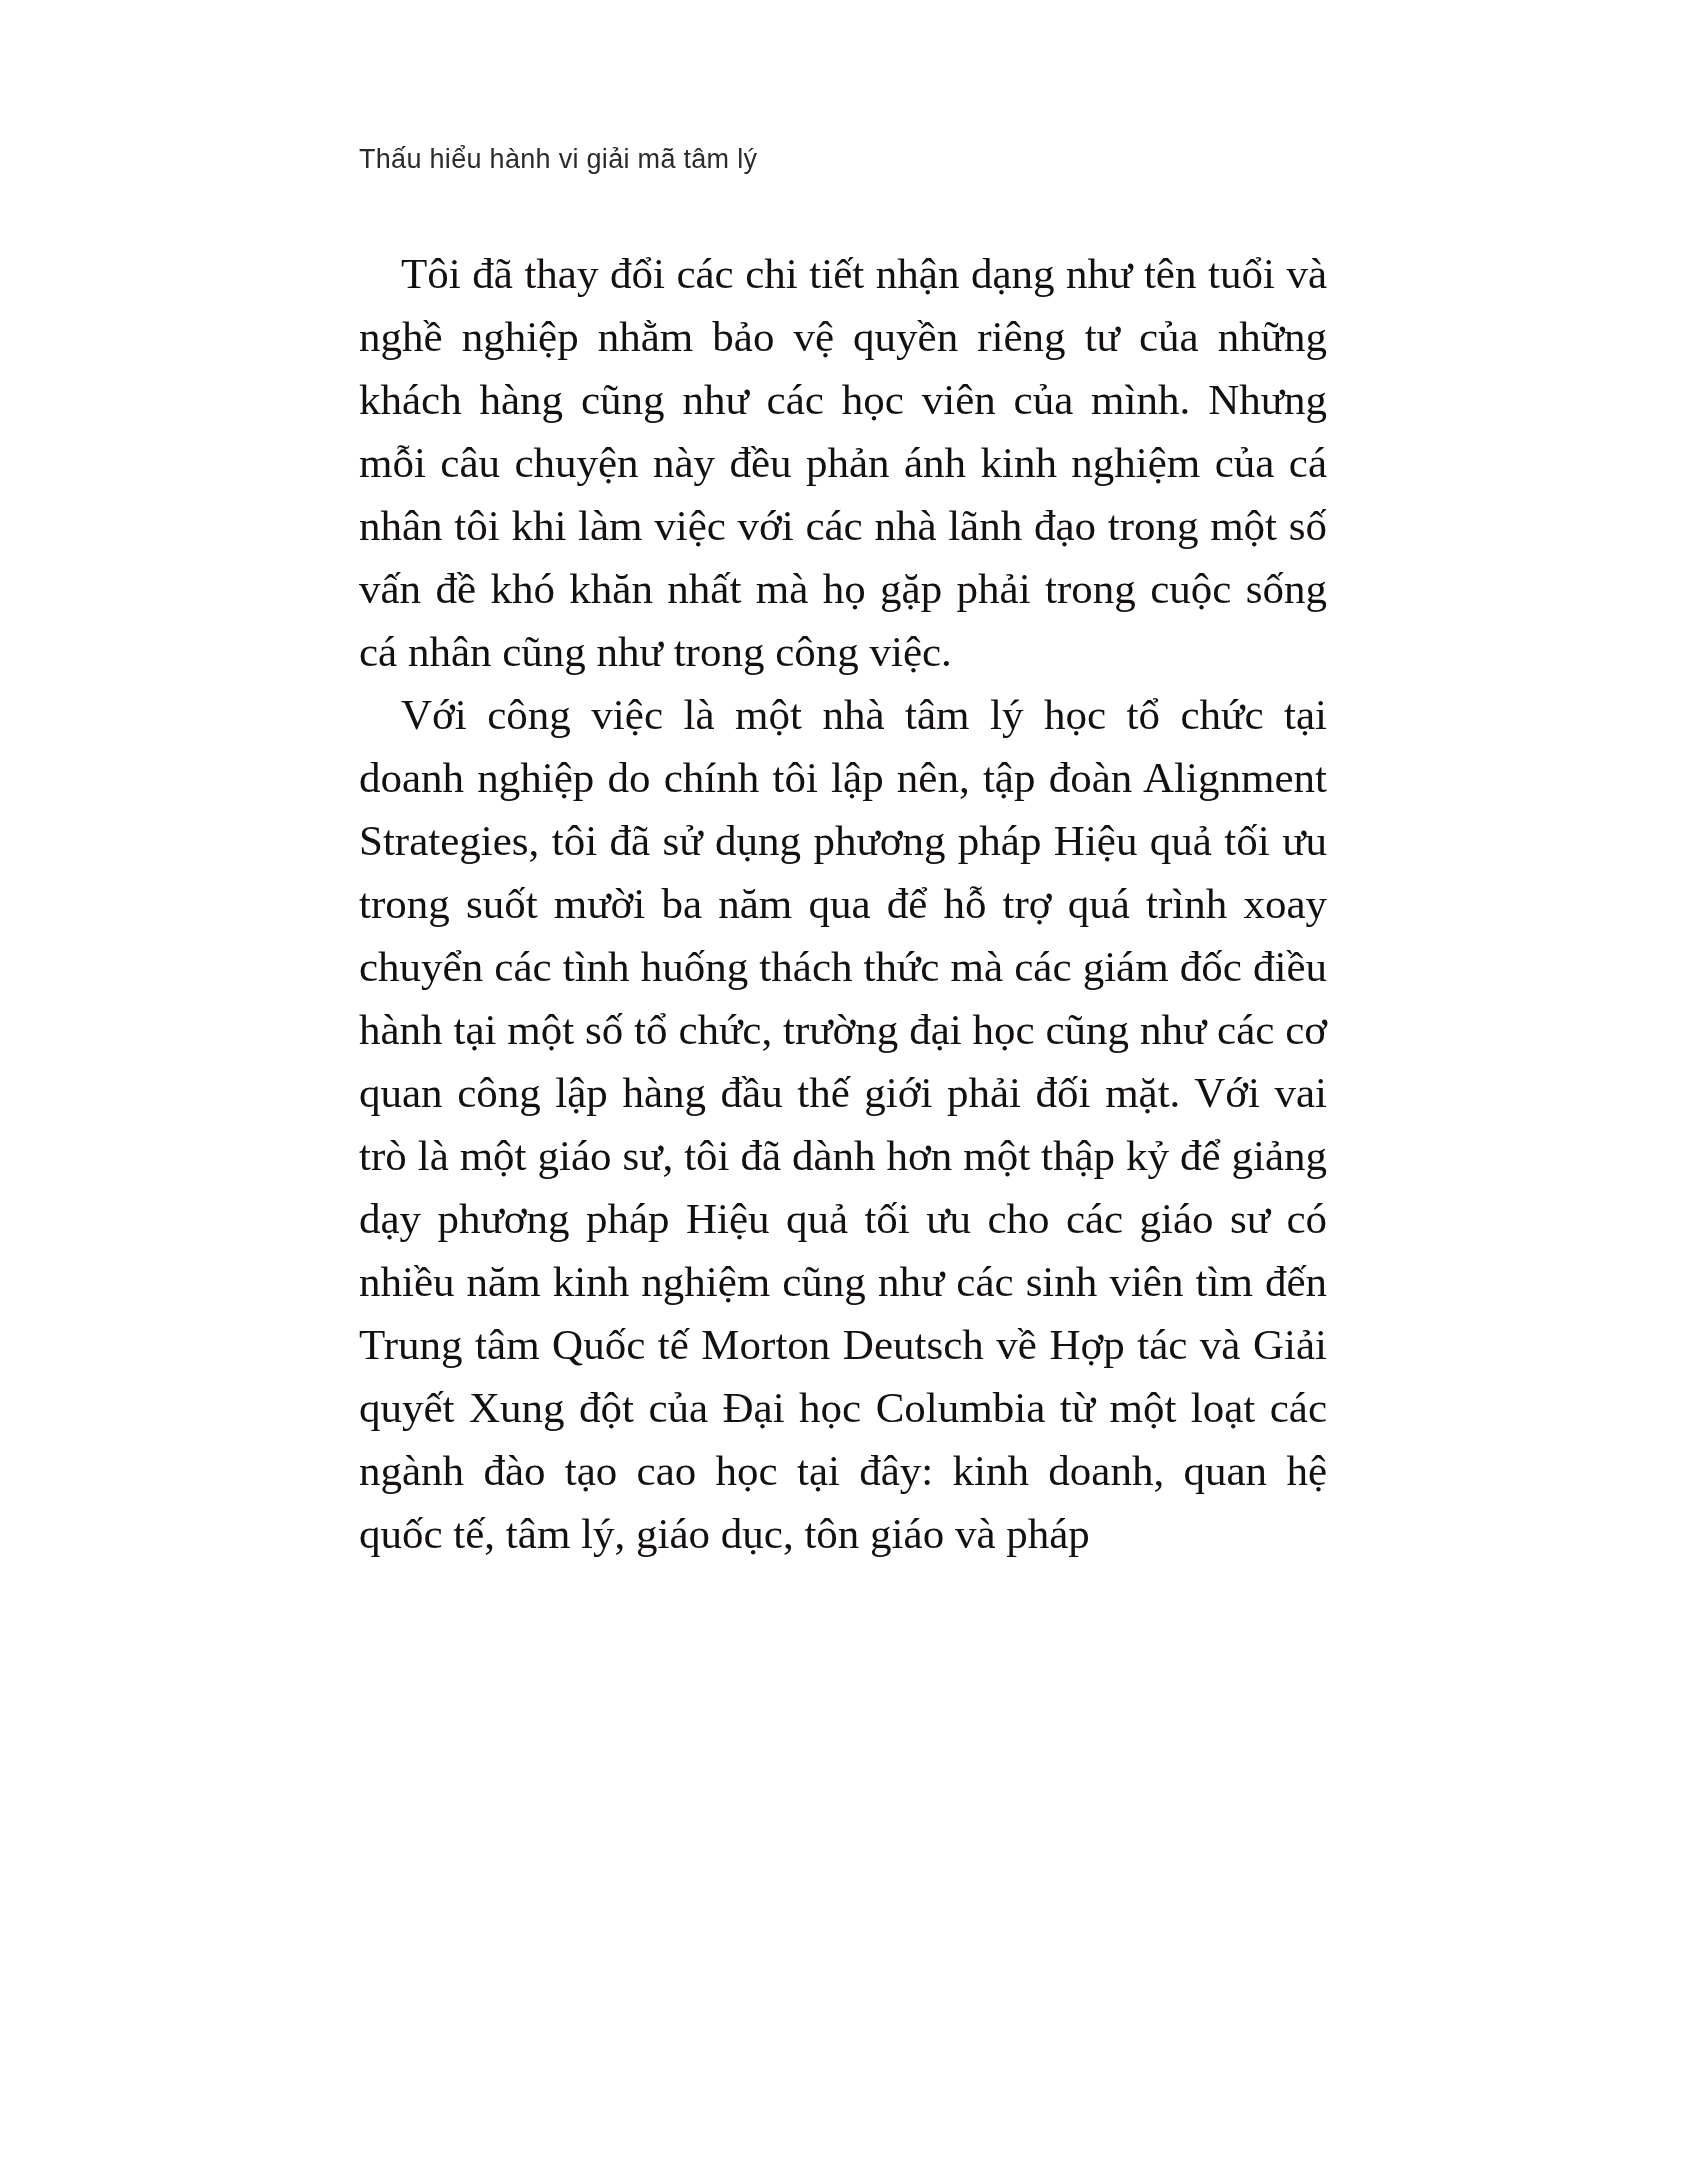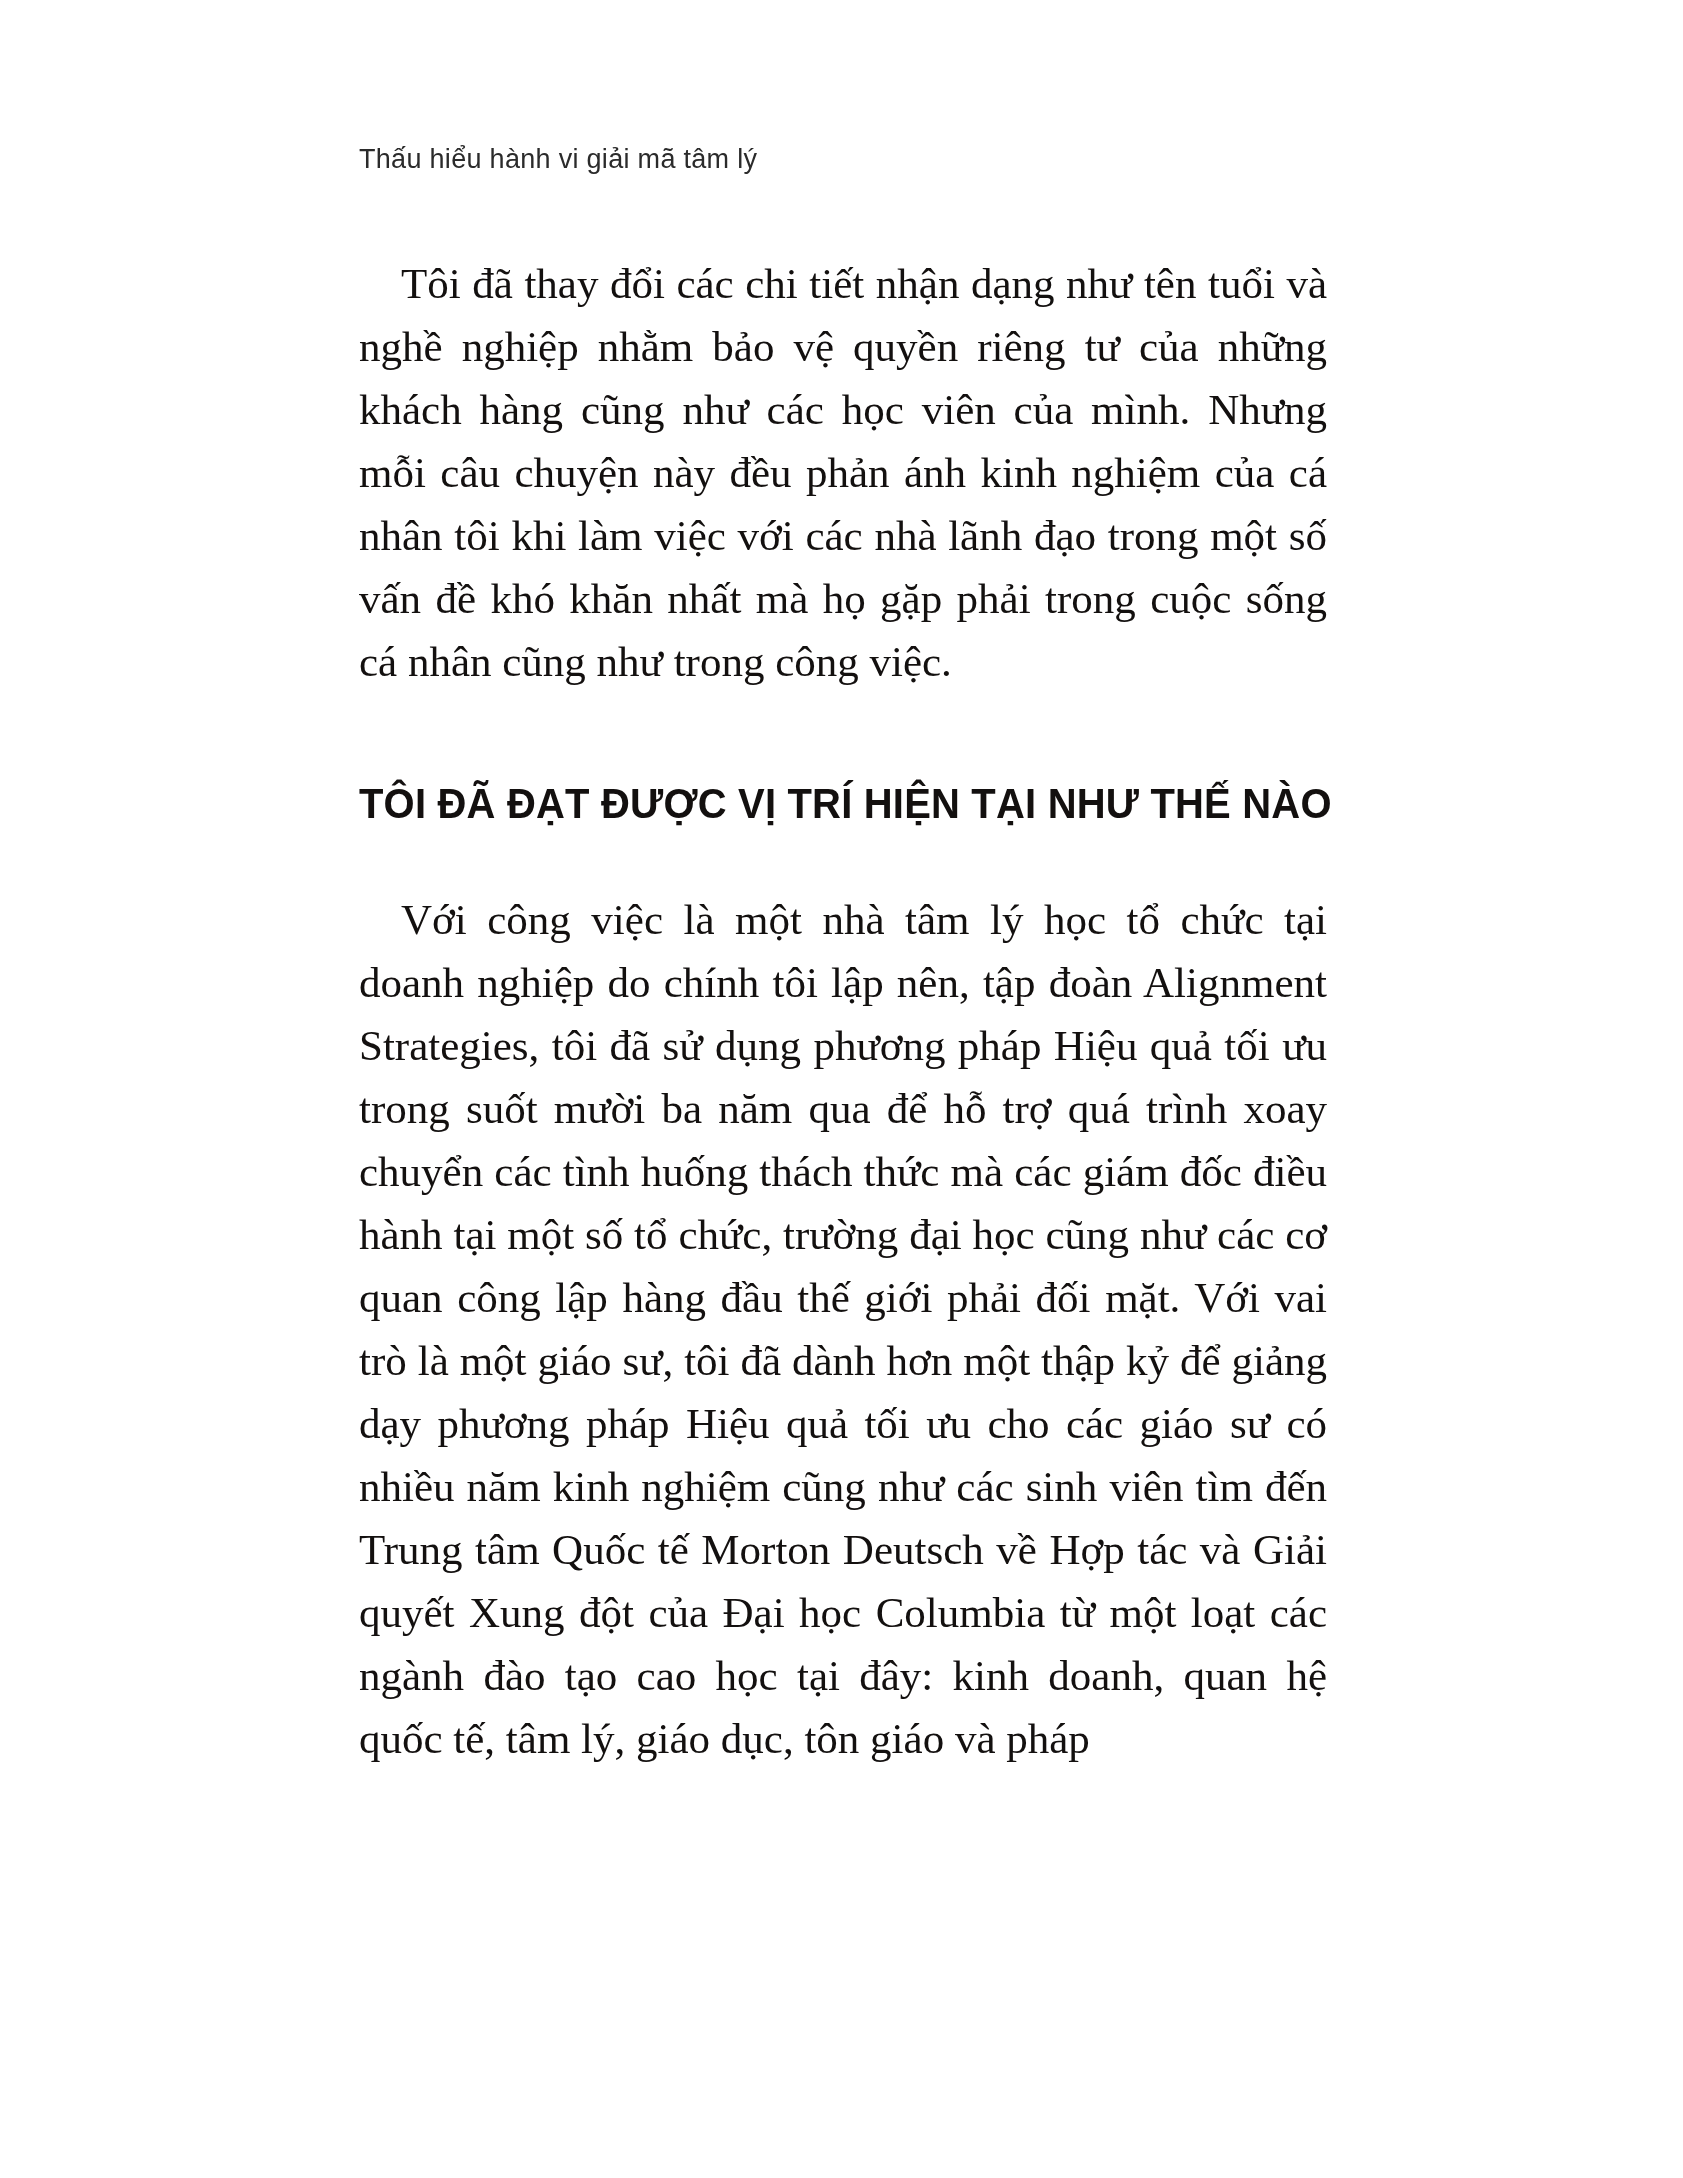--- a/index.html
+++ b/index.html
@@ -29,21 +29,21 @@
     letter-spacing: 0.3px;
     color: #2b2b2b;
     line-height: 1.35;
     white-space: nowrap;
   }
 
   
   .text-column {
     position: absolute;
     left: 359px;
-    top: 252px;
+    top: 242px;
     width: 968px;
   }
 
   .body-paragraph {
     font-family: "Liberation Serif", "DejaVu Serif", serif;
     font-size: 43px;
     line-height: 63px;
     color: #13100f;
     text-align: justify;
     text-justify: inter-word;
@@ -93,23 +93,20 @@
 <body>
 
 <div class="page">
 
   <div class="running-header">Thấu hiểu hành vi giải mã tâm lý</div>
 
   <div class="text-column">
 
     <p class="body-paragraph">Tôi đã thay đổi các chi tiết nhận dạng như tên tuổi và nghề nghiệp nhằm bảo vệ quyền riêng tư của những khách hàng cũng như các học viên của mình. Nhưng mỗi câu chuyện này đều phản ánh kinh nghiệm của cá nhân tôi khi làm việc với các nhà lãnh đạo trong một số vấn đề khó khăn nhất mà họ gặp phải trong cuộc sống cá nhân cũng như trong công việc.</p>
 
-    <div class="heading-block">
-      <h2 class="section-heading">TÔI ĐÃ ĐẠT ĐƯỢC VỊ TRÍ HIỆN TẠI NHƯ THẾ NÀO</h2>
-    </div>
 
     <p class="body-paragraph">Với công việc là một nhà tâm lý học tổ chức tại doanh nghiệp do chính tôi lập nên, tập đoàn Alignment Strategies, tôi đã sử dụng phương pháp Hiệu quả tối ưu trong suốt mười ba năm qua để hỗ trợ quá trình xoay chuyển các tình huống thách thức mà các giám đốc điều hành tại một số tổ chức, trường đại học cũng như các cơ quan công lập hàng đầu thế giới phải đối mặt. Với vai trò là một giáo sư, tôi đã dành hơn một thập kỷ để giảng dạy phương pháp Hiệu quả tối ưu cho các giáo sư có nhiều năm kinh nghiệm cũng như các sinh viên tìm đến Trung tâm Quốc tế Morton Deutsch về Hợp tác và Giải quyết Xung đột của Đại học Columbia từ một loạt các ngành đào tạo cao học tại đây: kinh doanh, quan hệ quốc tế, tâm lý, giáo dục, tôn giáo và pháp</p>
 
   </div>
 
   <div class="page-footer">» 20 «</div>
 
 </div>
 
 

